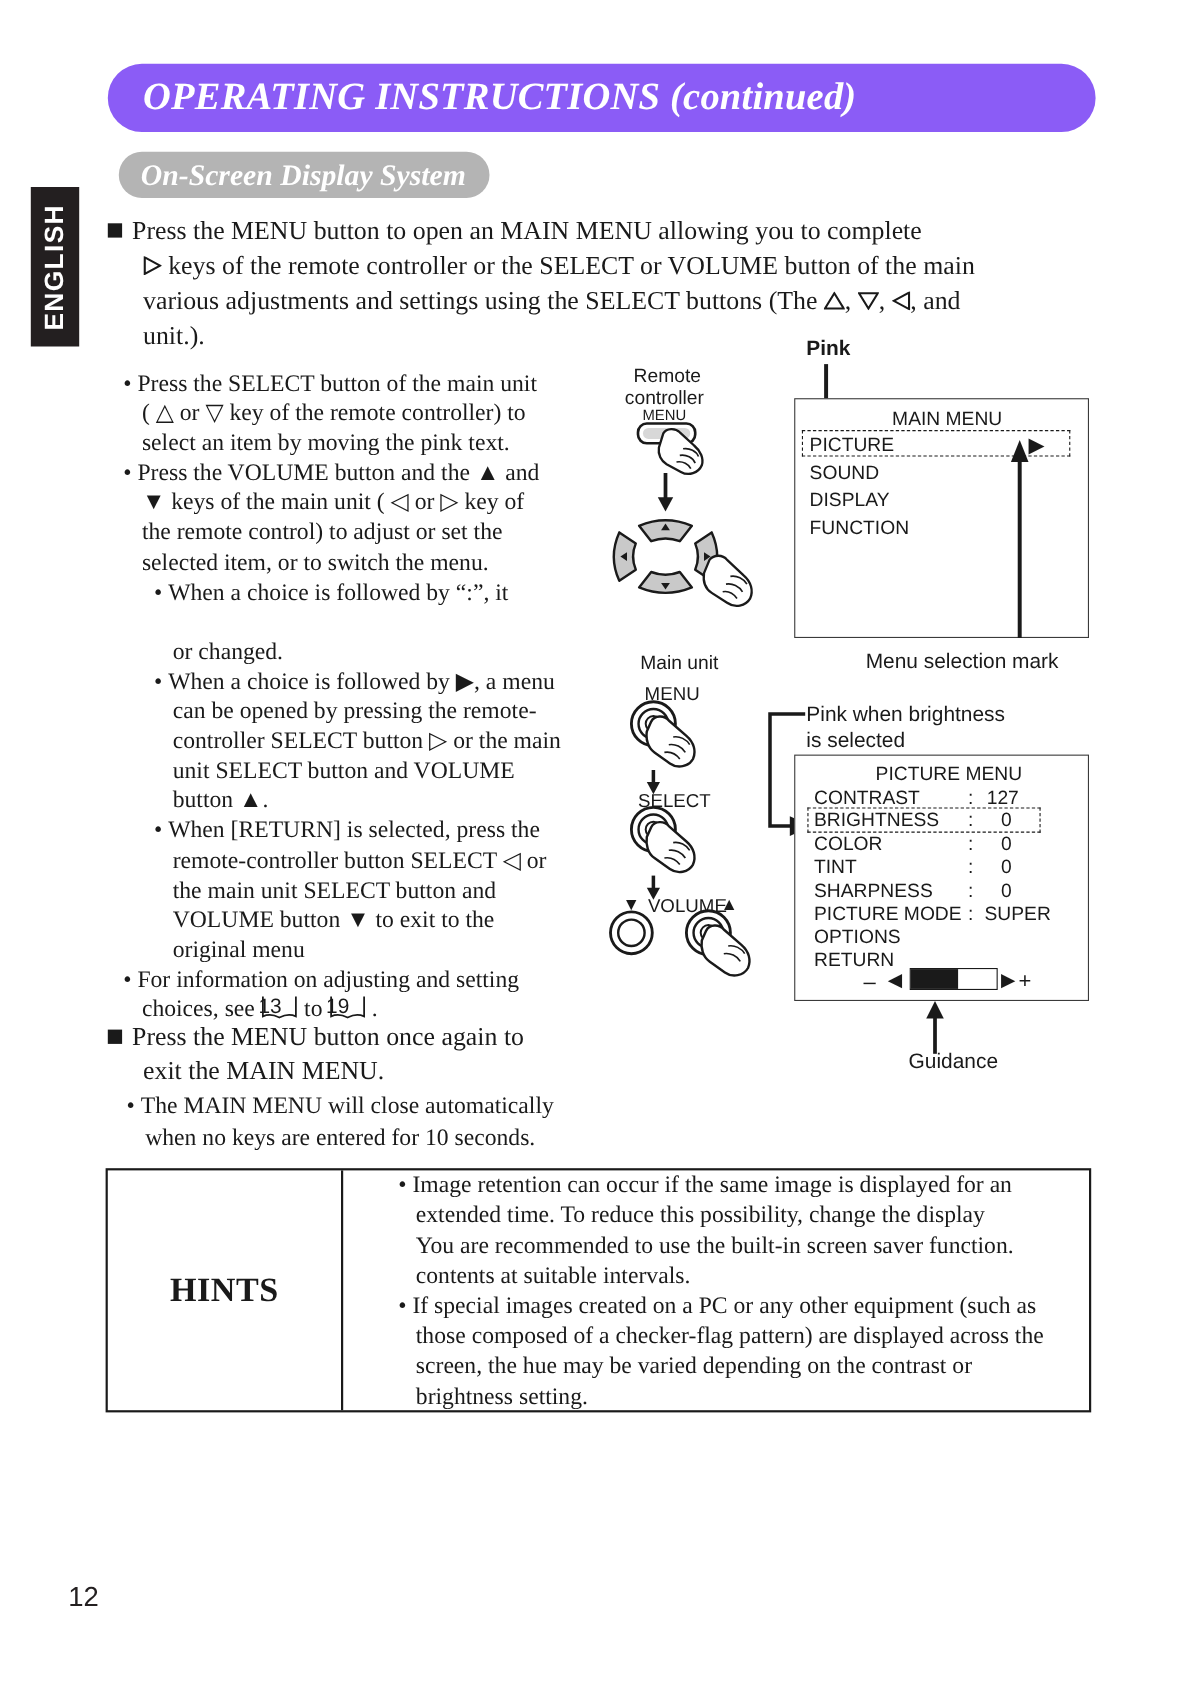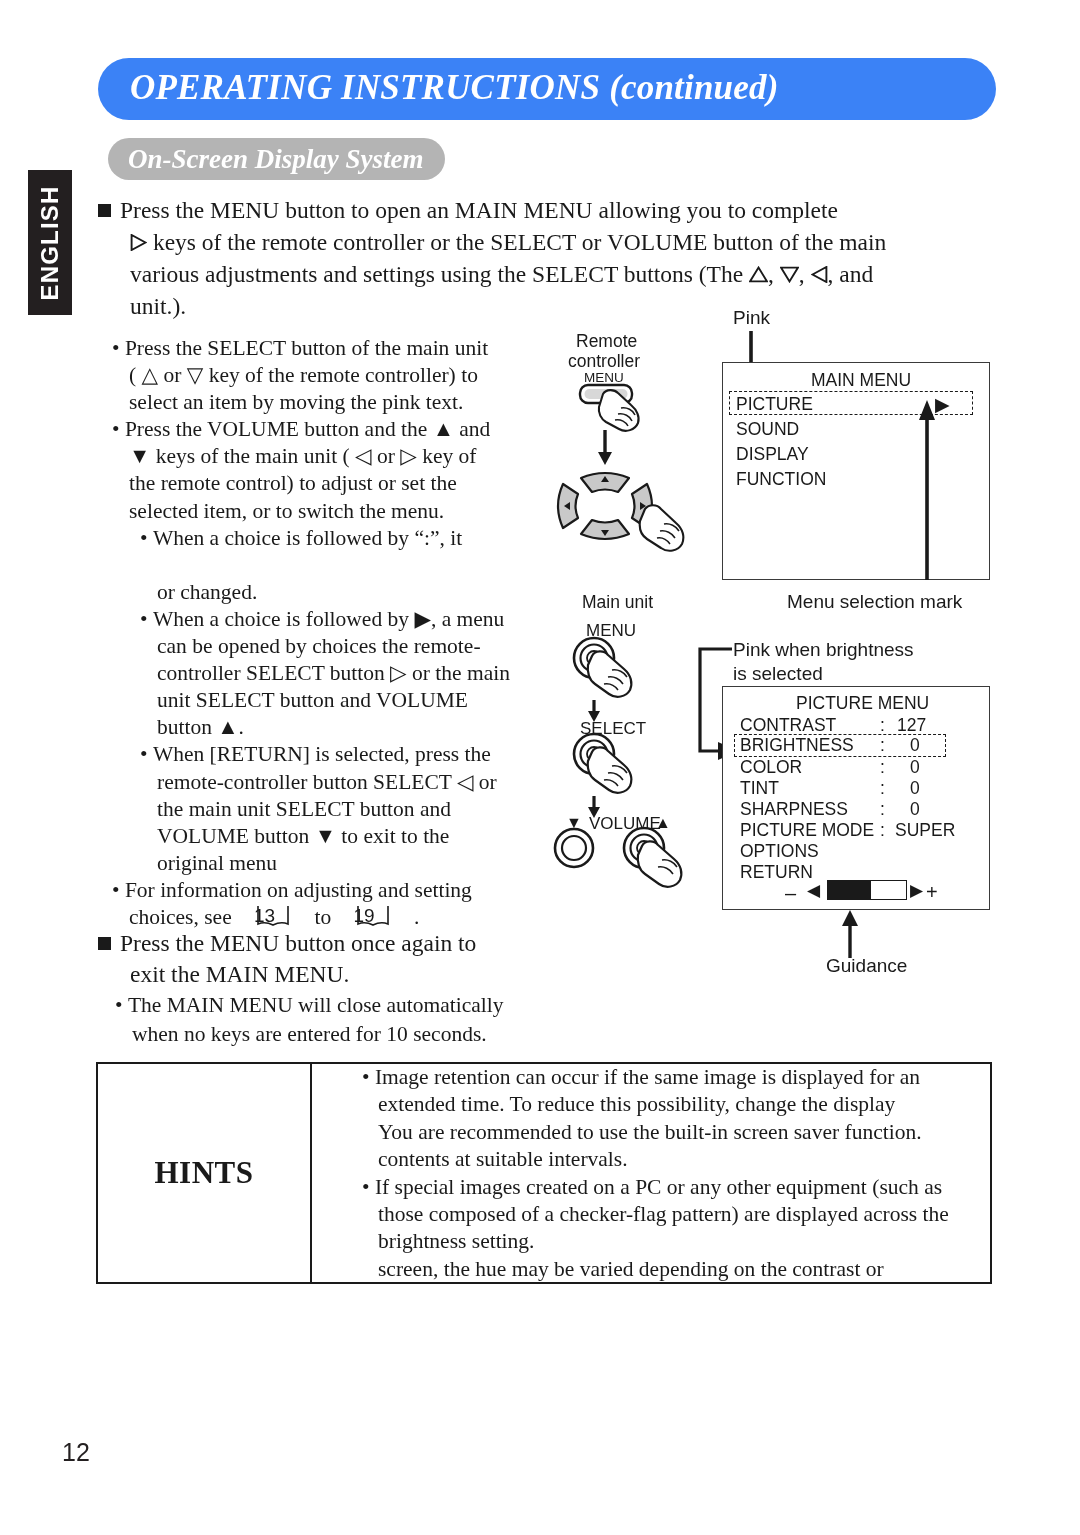--- a/index.html
+++ b/index.html
@@ -16,21 +16,21 @@
     overflow: hidden;
   }
 
   
   .title-bar {
     position: absolute;
     left: 98px;
     top: 58px;
     width: 898px;
     height: 62px;
-    background: #3b82f6;
+    background: #8b5cf6;
     border-radius: 31px;
     box-sizing: border-box;
   }
   .title-bar .title-text {
     position: absolute;
     left: 32px;
     top: 50%;
     transform: translateY(-52%);
     color: #ffffff;
     font-size: 35px;
@@ -138,21 +138,21 @@
   .tri { display: inline-block; vertical-align: -1px; }
   .tri svg { display: block; }
 
   
   .pgref {
     display: inline-block;
     position: relative;
     width: 34px;
     height: 24px;
     vertical-align: -5px;
-    margin: 0 19px;
+    margin: 0 0;
   }
   .pgref .num {
     position: absolute;
     left: 0; top: 0;
     width: 34px;
     text-align: center;
     font-size: 19px;
     line-height: 21px;
     font-family: "Liberation Sans", sans-serif;
   }
@@ -309,21 +309,21 @@
   </div>
 
   <div class="b2">
     <span class="dot">•&nbsp;</span><span>When a choice is followed by “:”, it</span><br>
     <br>
     <span style="padding-left:17px;display:inline-block;">or changed.</span>
   </div>
 
   <div class="b2">
     <span class="dot">•&nbsp;</span><span>When a choice is followed by ▶, a menu</span><br>
-    <span style="padding-left:17px;display:inline-block;">can be opened by choices the remote-</span><br>
+    <span style="padding-left:17px;display:inline-block;">can be opened by pressing the remote-</span><br>
     <span style="padding-left:17px;display:inline-block;">controller SELECT button ▷ or the main</span><br>
     <span style="padding-left:17px;display:inline-block;">unit SELECT button and VOLUME</span><br>
     <span style="padding-left:17px;display:inline-block;">button ▲.</span>
   </div>
 
   <div class="b2">
     <span class="dot">•&nbsp;</span><span>When [RETURN] is selected, press the</span><br>
     <span style="padding-left:17px;display:inline-block;">remote-controller button SELECT ◁ or</span><br>
     <span style="padding-left:17px;display:inline-block;">the main unit SELECT button and</span><br>
     <span style="padding-left:17px;display:inline-block;">VOLUME button ▼ to exit to the</span><br>
@@ -415,21 +415,21 @@
   <circle cx="26" cy="212" r="19" fill="#ffffff" stroke="#1a1a1a" stroke-width="2.6"></circle>
   <circle cx="26" cy="212" r="12" fill="#ffffff" stroke="#1a1a1a" stroke-width="2.2"></circle>
   <circle cx="96" cy="212" r="20" fill="#ffffff" stroke="#1a1a1a" stroke-width="2.6"></circle>
   <circle cx="96" cy="212" r="13.5" fill="#ffffff" stroke="#1a1a1a" stroke-width="2.2"></circle>
   <circle cx="96" cy="212" r="7" fill="#ffffff" stroke="#1a1a1a" stroke-width="1.8"></circle>
   <path d="M94 210 C97 204 106 204 110 209 L126 223 C133 229 135 237 132 244 C128 251 118 253 111 248 L97 238 C91 234 89 226 90 219 Z" fill="#ffffff" stroke="#1a1a1a" stroke-width="2.2" stroke-linejoin="round"></path>
   <path d="M114 224 C120 223 126 226 129 231" fill="none" stroke="#1a1a1a" stroke-width="1.5"></path>
   <path d="M110 231 C116 230 122 233 125 238" fill="none" stroke="#1a1a1a" stroke-width="1.5"></path>
 </svg>
 
-<span class="dlabel" style="left:733px; top:307px; font-size:19px;">Pink</span>
+<span class="dlabel" style="left:733px; top:307px; font-size:19px;font-weight:bold;">Pink</span>
 
 <svg class="art" style="left:740px; top:331px;" width="26" height="62" viewBox="0 0 26 62">
   <path d="M11 0 L11 44" stroke="#1a1a1a" stroke-width="3.6"></path>
   <path d="M3 42 L19 42 L11 60 Z" fill="#1a1a1a"></path>
 </svg>
 
 <div class="osd" style="left:722px; top:362px; width:268px; height:218px;">
   <span class="osd-title" style="left:88px; top:7px;">MAIN MENU</span>
   <div class="osd-sel" style="left:6px; top:28px; width:244px; height:24px;"></div>
   <span class="osd-row" style="left:13px; top:31px;">PICTURE</span>
@@ -503,18 +503,18 @@
 <div class="hints-box">
   <div class="hints-divider"></div>
   <div class="hints-label">HINTS</div>
   <div class="hints-body prose">
     <p><span class="dot">•&nbsp;</span><span>Image retention can occur if the same image is displayed for an</span></p>
     <p class="cont"><span>extended time. To reduce this possibility, change the display</span></p>
     <p class="cont"><span>You are recommended to use the built-in screen saver function.</span></p>
     <p class="cont"><span>contents at suitable intervals.</span></p>
     <p><span class="dot">•&nbsp;</span><span>If special images created on a PC or any other equipment (such as</span></p>
     <p class="cont"><span>those composed of a checker-flag pattern) are displayed across the</span></p>
+    <p class="cont"><span>screen, the hue may be varied depending on the contrast or</span></p>
     <p class="cont"><span>brightness setting.</span></p>
-    <p class="cont"><span>screen, the hue may be varied depending on the contrast or</span></p>
   </div>
 </div>
 
 <span class="page-num">12</span>
 
 </body></html>

